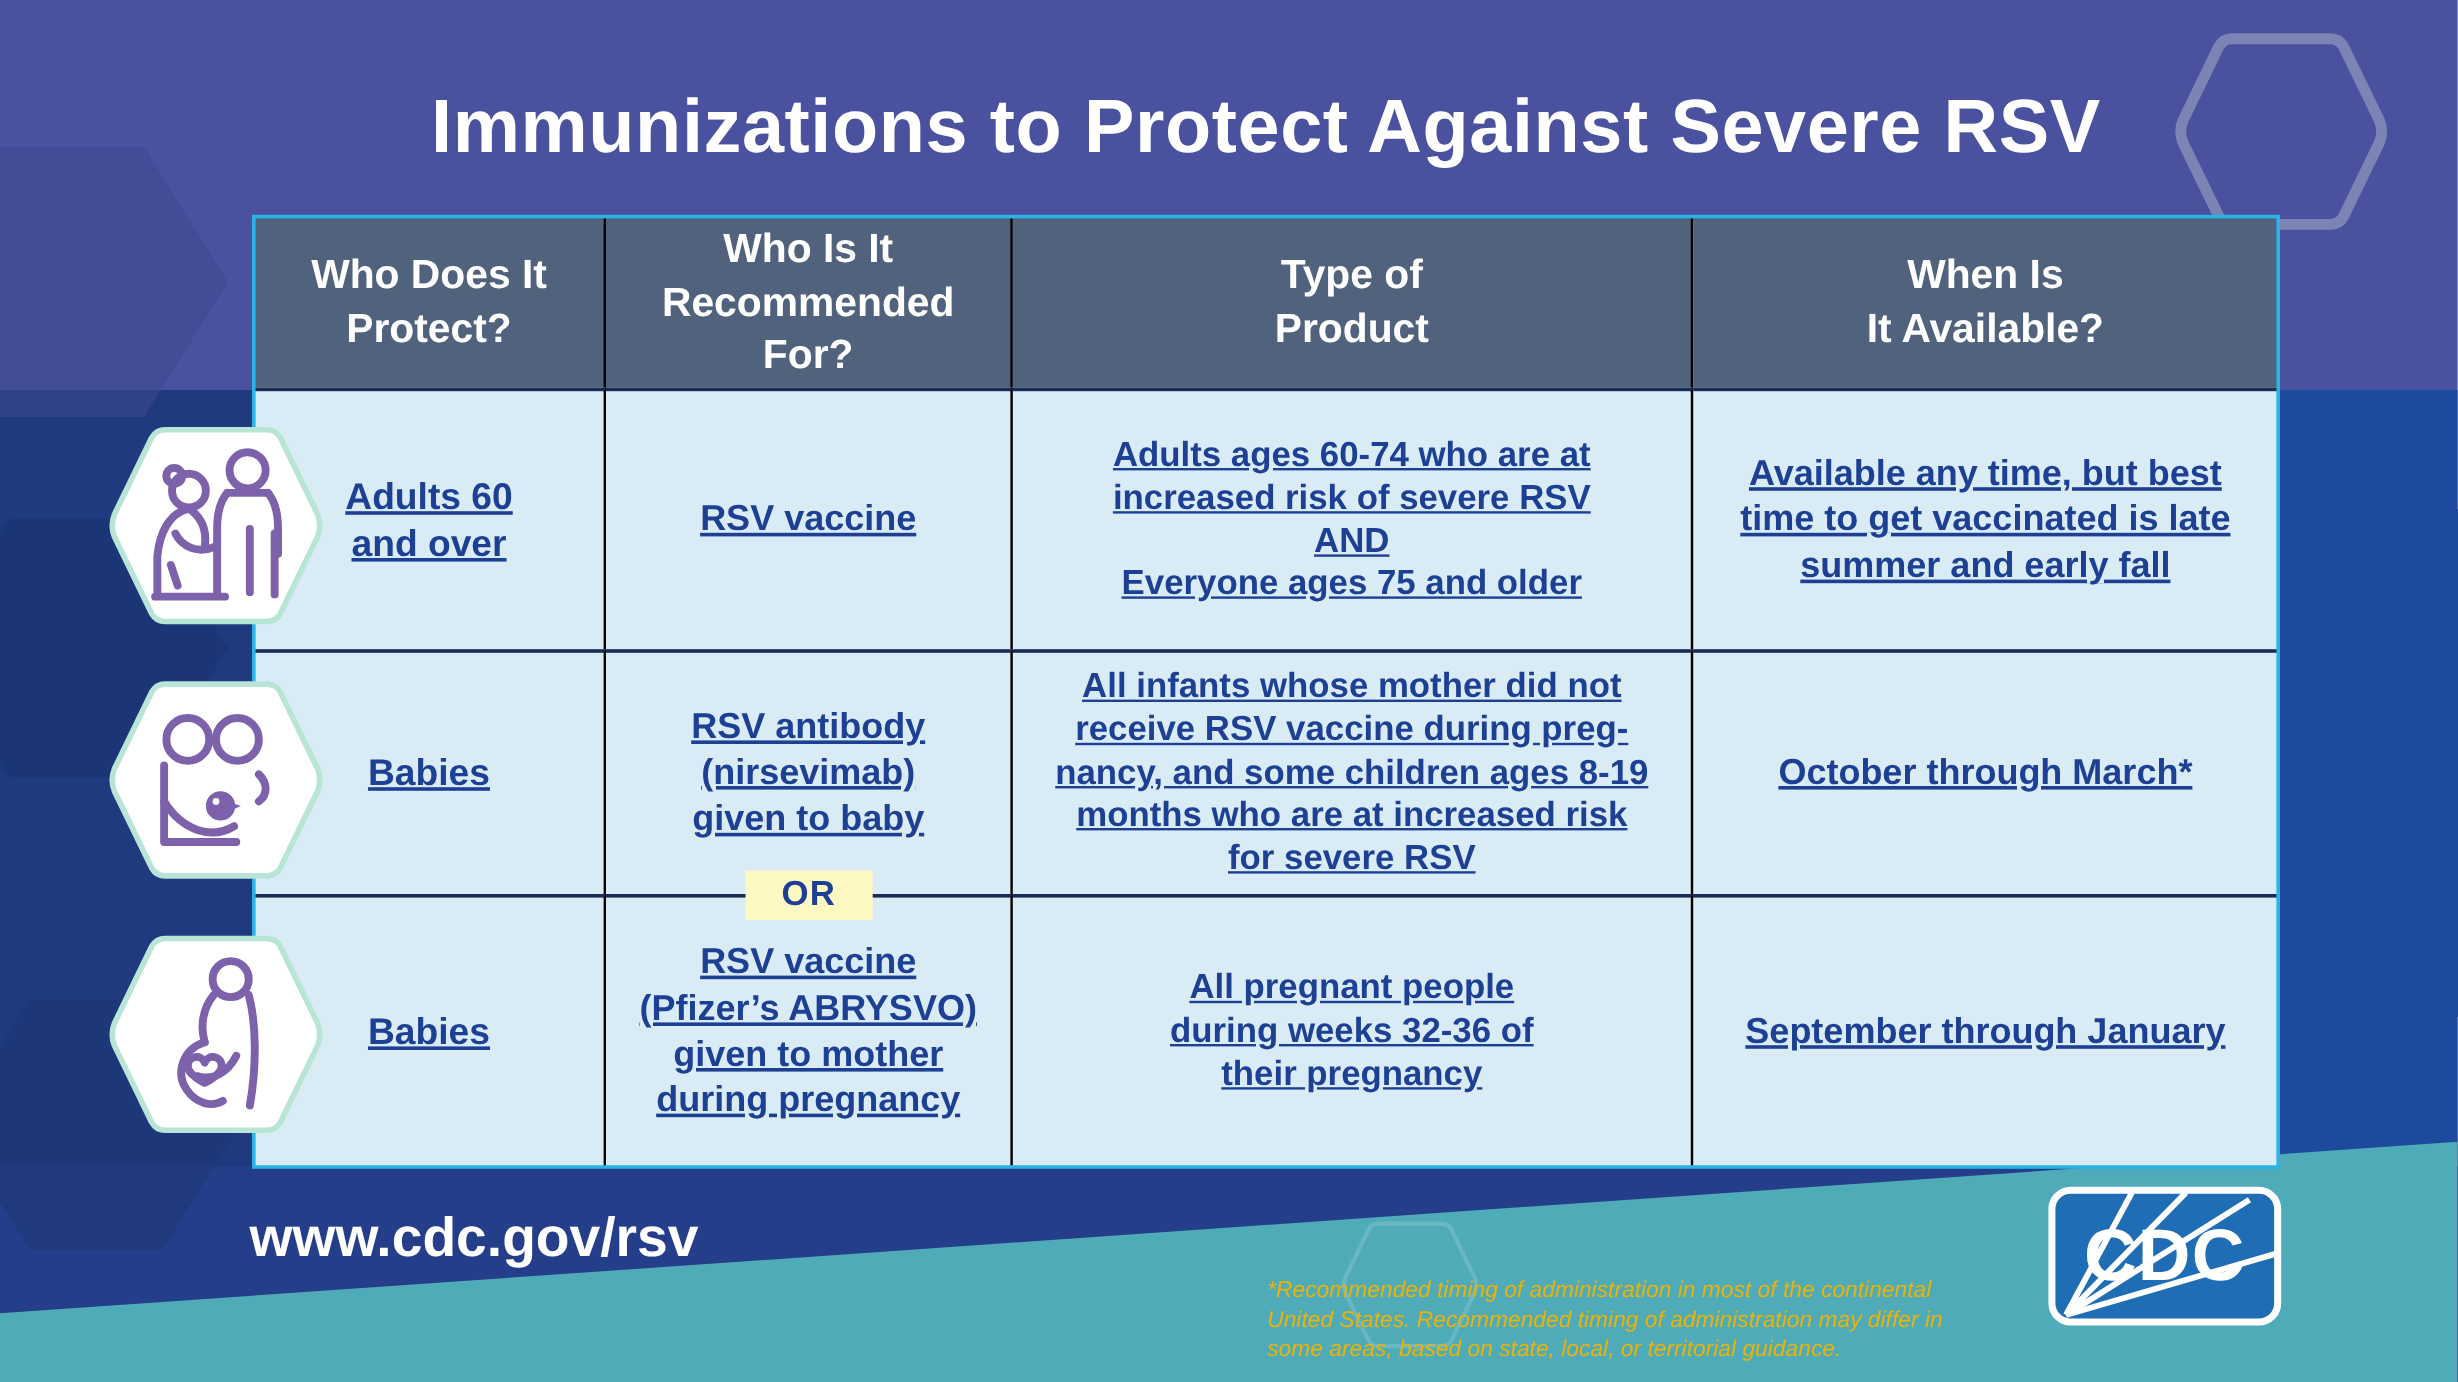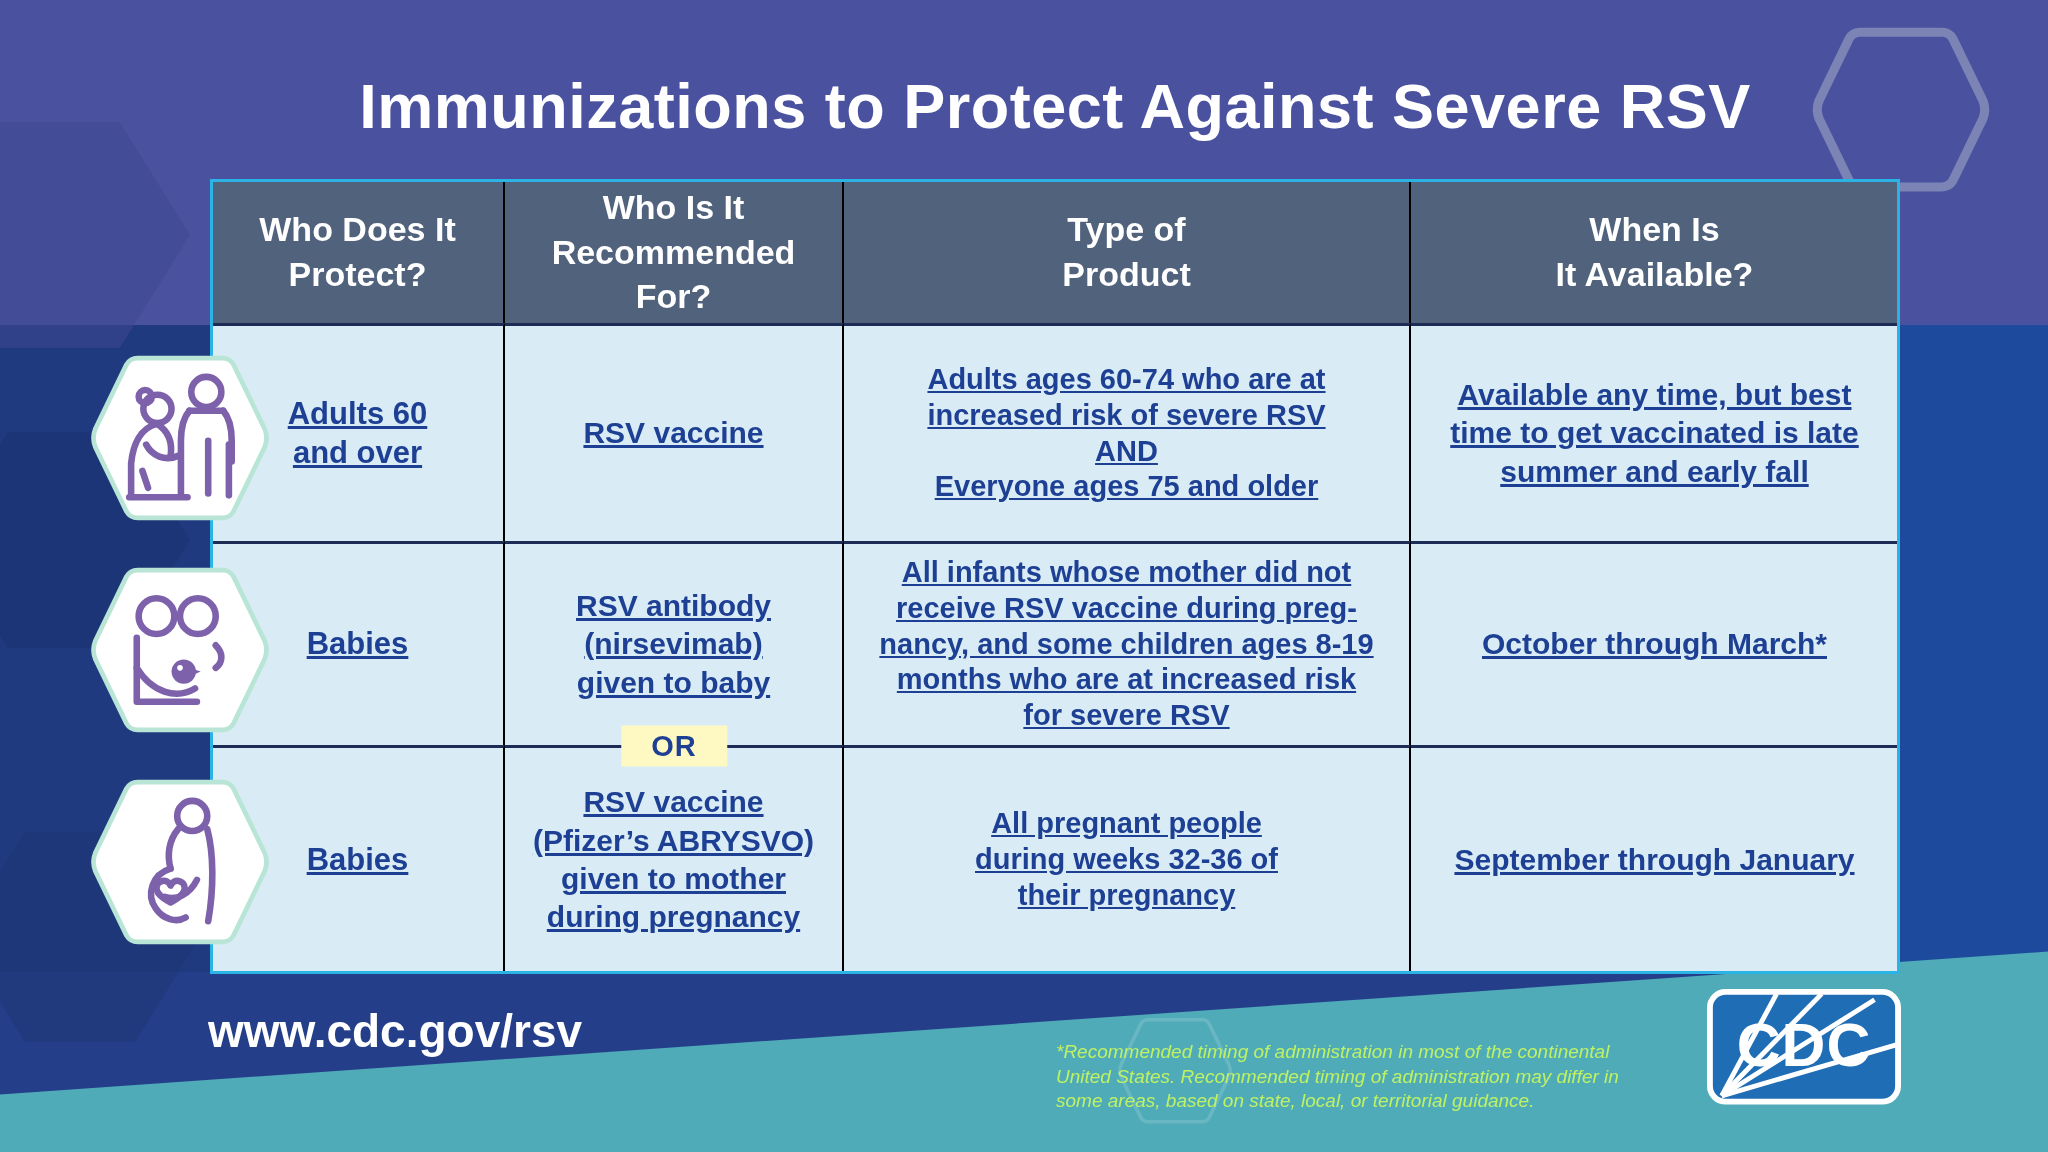--- a/index.html
+++ b/index.html
@@ -69,22 +69,22 @@
   .row-icon svg { width:100%; height:100%; }
   .icon-1 { top:350px; }
   .icon-2 { top:562px; }
   .icon-3 { top:774px; }
 
   .cdc-url {
     position:absolute; left:208px; top:1004px; width:400px; text-align:left;
     color:#ffffff; font-size:46px; font-weight:bold; z-index:8;
   }
   .footnote {
-    position:absolute; left:1056px; top:1040px; width:580px; z-index:8;
-    color:#bef264; font-size:19px; font-style:italic; line-height:1.3;
+    position:absolute; left:1056px; top:1064px; width:580px; z-index:8;
+    color:#eab308; font-size:19px; font-style:italic; line-height:1.3;
   }
   .cdc-logo { position:absolute; left:1706px; top:988px; width:196px; height:118px; z-index:8; }
 </style>
 </head>
 <body>
 
 <div class="layer band-royal"></div>
 <div class="layer band-left"></div>
 <div class="layer band-bottom"></div>
 <div class="layer teal-wedge"></div>

